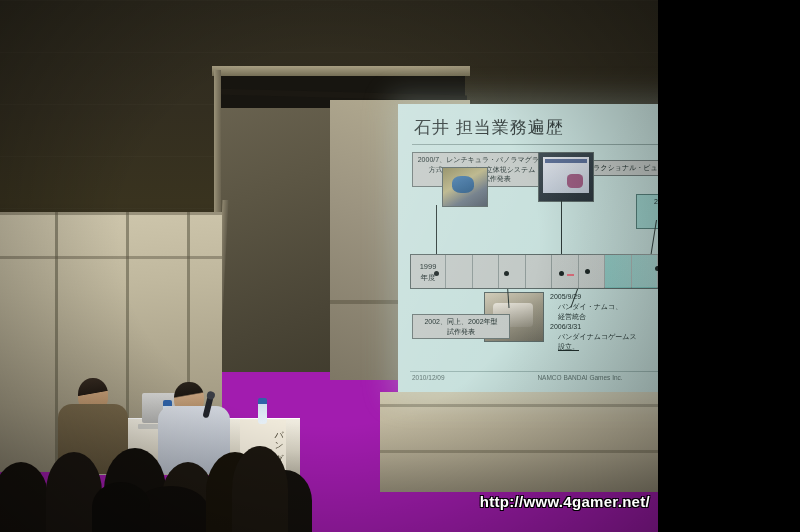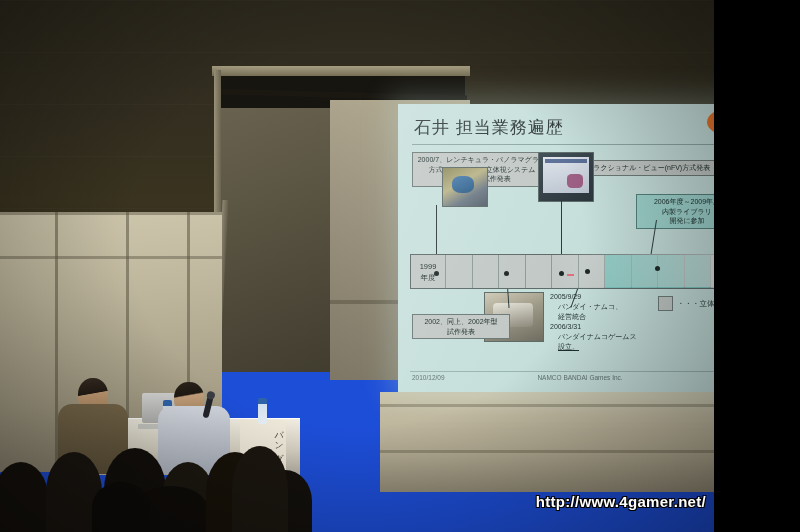--- a/index.html
+++ b/index.html
@@ -1,21 +1,21 @@
 <!DOCTYPE html>
 <html lang="ja"><head>
 <meta charset="utf-8">
 <title>Conference Photo</title>
 <style>
   html,body{margin:0;padding:0;background:#000;}
   body{width:800px;height:532px;overflow:hidden;
        font-family:"Liberation Sans","DejaVu Sans",sans-serif;}
 
-  #scene{position:relative;width:714px;height:532px;overflow:hidden;
-         background:#1d4ed8;}
+  #scene{position:relative;width:658px;height:532px;overflow:hidden;
+         background:#a21caf;}
 
   
   .room-upper{position:absolute;left:0;top:0;width:800px;height:270px;
       background:linear-gradient(180deg,#2e2a1e 0%,#332e20 40%,#39331f 75%,#2b2619 100%);}
   .room-upper::after{content:"";position:absolute;inset:0;
       background:repeating-linear-gradient(180deg,rgba(255,255,255,.018) 0px,rgba(255,255,255,.018) 1px,rgba(0,0,0,0) 1px,rgba(0,0,0,0) 52px);}
 
   
   .booth-void{position:absolute;left:215px;top:72px;width:250px;height:300px;
       background:linear-gradient(160deg,#6d6653 0%,#5c5644 35%,#4a4536 70%,#3b3729 100%);}

